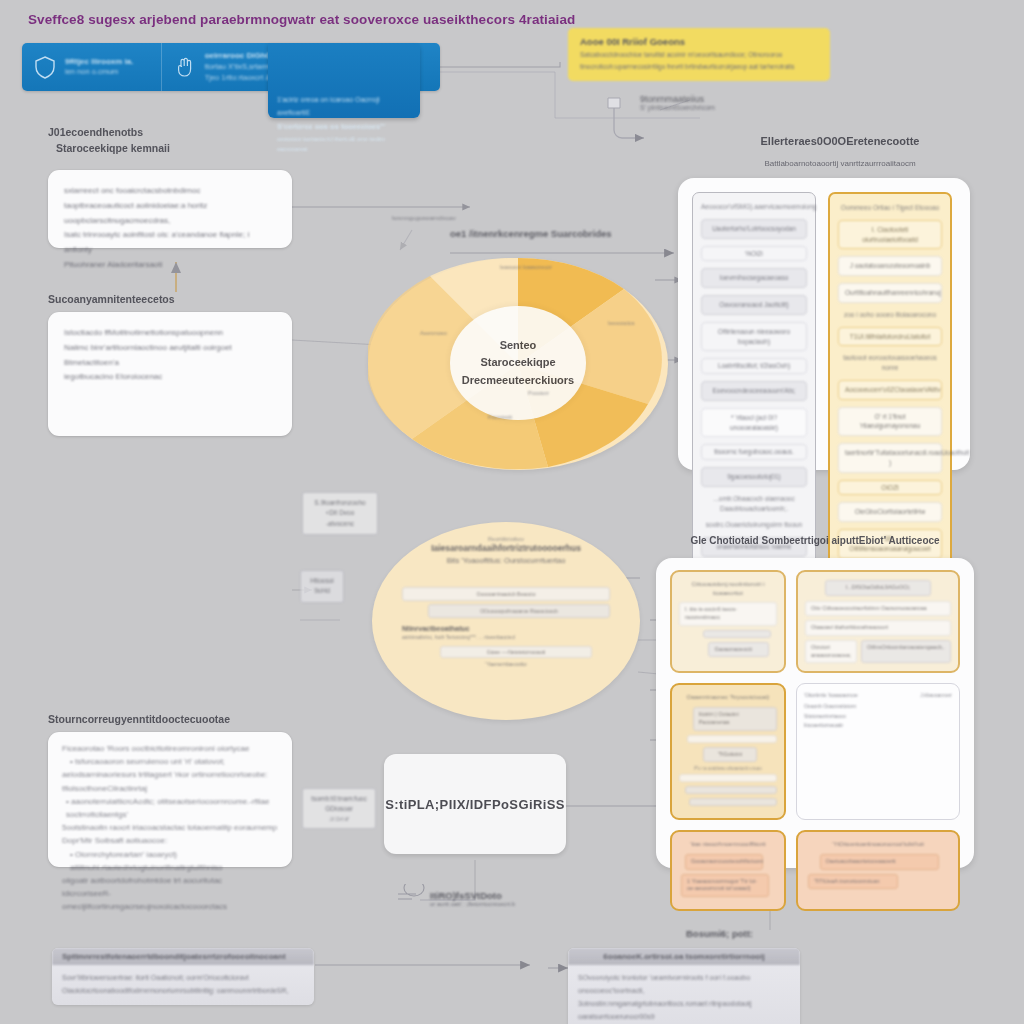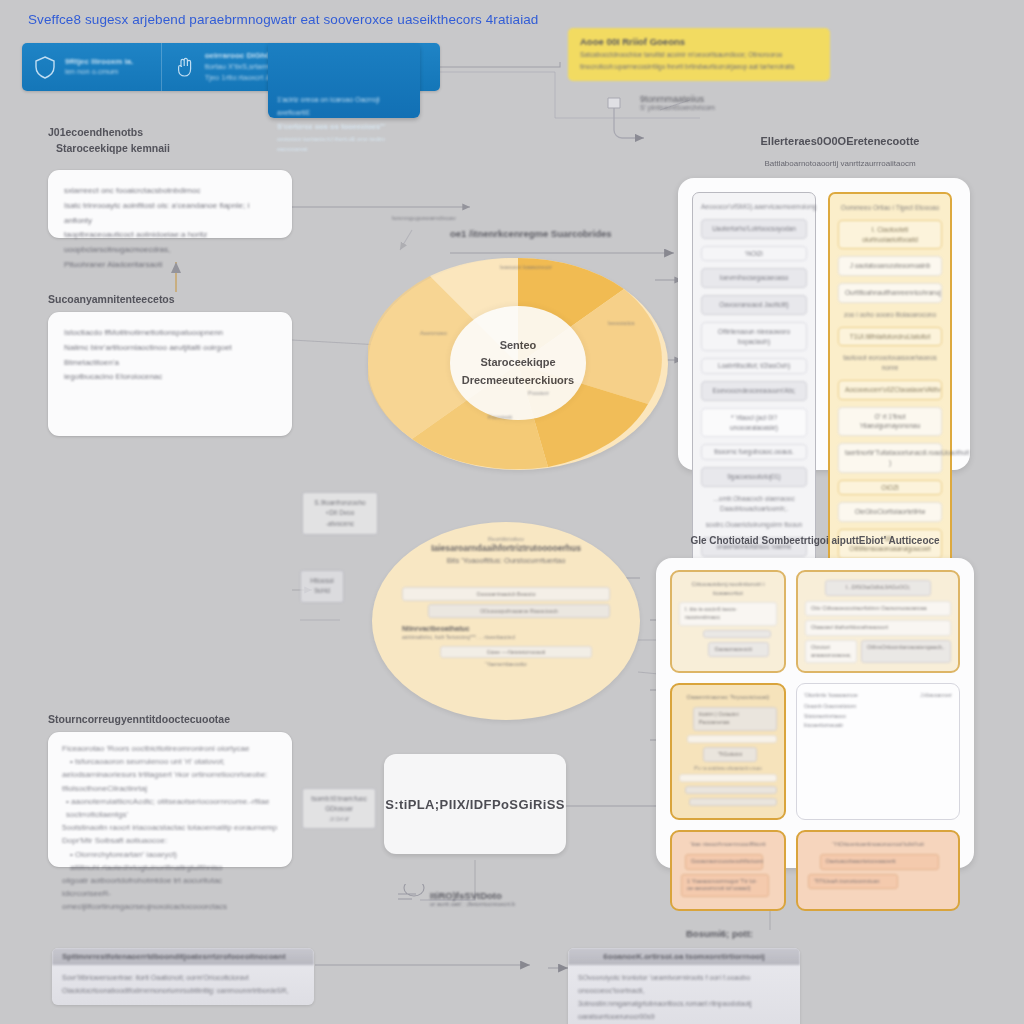--- a/index.html
+++ b/index.html
@@ -14,21 +14,21 @@
   .abs { position:absolute; }
 
   
   .blur   { filter: blur(0.65px); opacity:.88; }
   .blur2  { filter: blur(0.9px);  opacity:.8; }
   .blur3  { filter: blur(1.2px);  opacity:.72; }
 
   
   .page-title {
     left:28px; top:10px; width:560px;
-    font-size:13.5px; font-weight:400; color:#1d4ed8;
+    font-size:13.5px; font-weight:700; color:#701a75;
     line-height:1.5; letter-spacing:.1px;
   }
 
   
   .banner {
     left:22px; top:43px; width:418px; height:48px;
     background: linear-gradient(180deg,#1f84c6 0%, #1476b8 100%);
     border-radius:5px;
     display:flex; align-items:stretch;
     box-shadow:0 1px 3px rgba(0,0,0,.18);
@@ -238,25 +238,25 @@
   <div class="abs banner-drop">
     <div class="drop-line blur2">1'aciriz oreoa  on icaroao Oacrroji axefioartiE</div>
     <div class="drop-line bold blur2">S'certzroz oos os tooeecioes"'</div>
     <div class="drop-line small blur3">ozotoctciz tucrtarcio.hJ thertt.oE ornz rtedtro eaoxoxareat</div>
   </div>
 
   <div class="abs blur" style="left:48px; top:125px;">
     <div class="sec-label">J01ecoendhenotbs</div>
     <div class="sec-label" style="margin-left:8px">Staroceekiqpe kemnaii</div>
   </div>
-  <div class="abs card" style="left:48px; top:170px; width:244px; height:68px;">
+  <div class="abs card" style="left:48px; top:170px; width:244px; height:78px;">
     <div class="card-body blur2">
       <div>sxlarreect onc fooaicrctacsbotnbdirnoc</div>
+      <div>taoptbraceoauticoct aoiinidoeiae:a horitz uoopbclarscitnugacmoecdras,</div>
       <div>Isatc trinrooaytc aoinfitost ois: a'ceandanoe fiapnle; i anfionty</div>
-      <div>taoptbraceoauticoct aoiinidoeiae:a horitz uoopbclarscitnugacmoecdras,</div>
       <div>Pituohraner Aladceritarsaoti</div>
     </div>
   </div>
 
   <div class="abs sec-label blur" style="left:48px; top:292px;">Sucoanyamnitenteecetos</div>
   <div class="abs card" style="left:48px; top:312px; width:244px; height:124px;">
     <div class="card-body blur2">
       <div>Istoctiacdo ffMotitnotirnettotionspatuoopnenn</div>
       <div>Naiimc binr'artitoornlaoctinoo aeutjitalti ooirgoet Btmetactitoen'a</div>
       <div>iegotbucacino Etoroiocenac</div>

